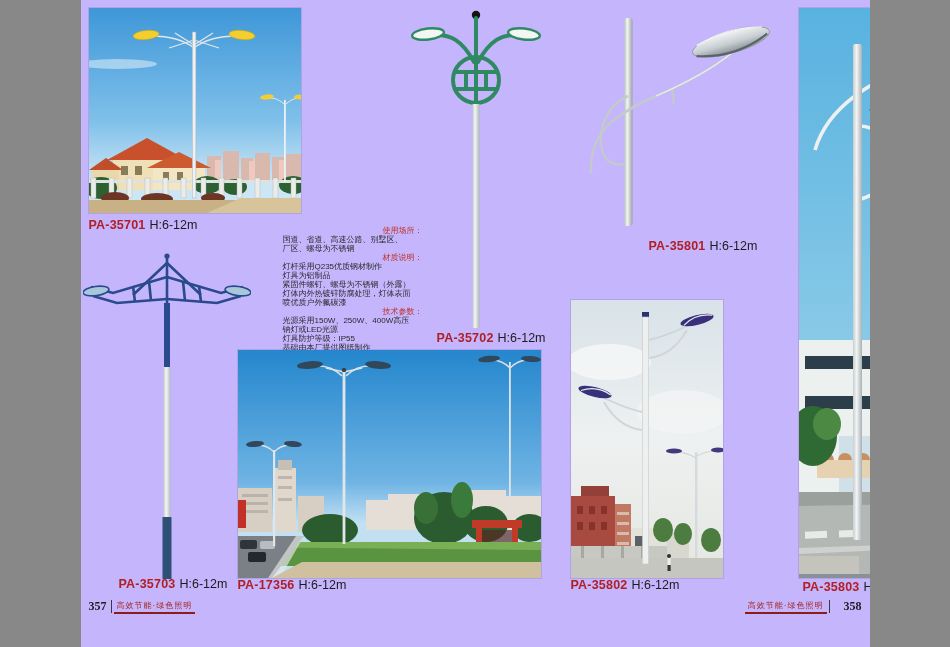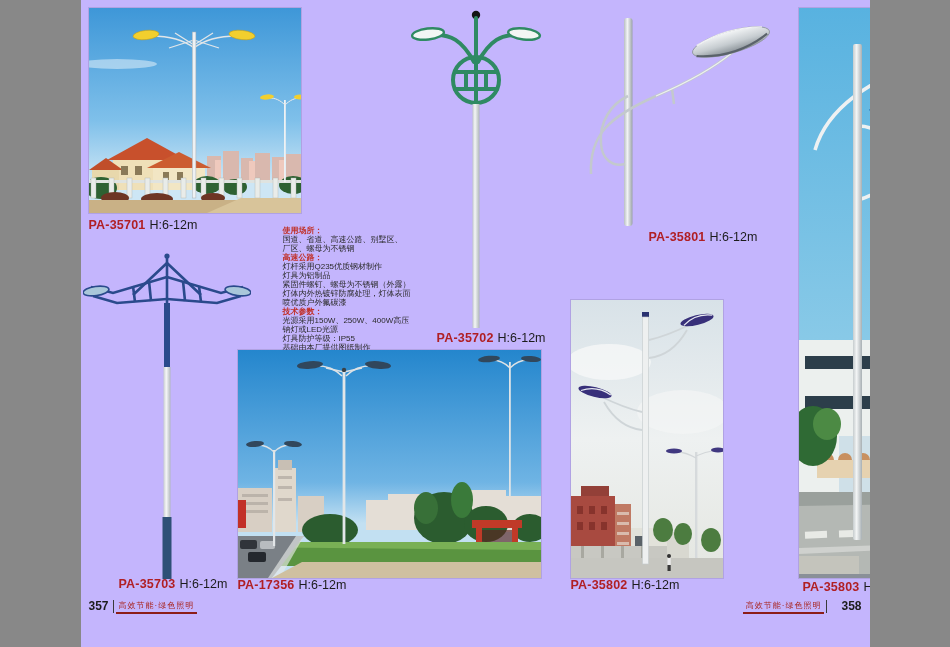--- a/index.html
+++ b/index.html
@@ -9,23 +9,23 @@
     margin:0 auto;
   }
   .photo{position:absolute;box-shadow:0 0 0 1px rgba(0,0,0,0.10);}
   .illus{position:absolute;}
   .plabel{position:absolute;white-space:nowrap;font-size:12.5px;line-height:13px;}
   .plabel .model{color:#b01f24;font-weight:bold;letter-spacing:0.2px;}
   .plabel .height{color:#1c1c1c;font-weight:500;margin-left:4px;}
   .plabel.centered{text-align:right;}
   .specs{position:absolute;left:202px;top:226px;width:140px;}
   .specs p{margin:0;font-size:8px;line-height:9px;color:#2a2a2a;letter-spacing:0px;}
-  .specs p.red{color:#c03028;font-weight:bold;}
+  .specs p.red{color:#c03028;font-weight:normal;text-align:right;}
   .footer{position:absolute;top:600px;display:flex;align-items:flex-start;}
-  .footer .num{font-size:12px;font-weight:bold;color:#1d1d1d;line-height:13px;}
+  .footer .num{font-size:12px;font-weight:bold;color:#1d1d1d;line-height:13px;font-family:Liberation Serif, serif;}
   .footer .slogan{font-size:8px;font-weight:normal;color:#a8231e;line-height:11px;
     border-bottom:2px solid #8c1d18;padding:0 3px 1px 3px;letter-spacing:1px;}
   .footer-left{left:8px;}
   .footer-left .num{border-right:1.5px solid #3a3a3a;padding-right:4px;margin-right:2px;}
   .footer-right{right:8px;}
   .footer-right .num{border-left:1.5px solid #3a3a3a;padding-left:14px;margin-left:2px;}
 </style>
 </head>
 <body>
 
@@ -140,21 +140,21 @@
     <rect x="66.5" y="100" width="7" height="224" fill="url(#pole2)"></rect>
   </svg>
   <div class="plabel centered" style="left:325px;top:332px;width:140px;">
     <span class="model">PA-35702</span><span class="height">H:6-12m</span>
   </div>
 
   <div class="specs">
     <p class="red">使用场所：</p>
     <p>国道、省道、高速公路、别墅区、</p>
     <p>厂区、螺母为不锈钢</p>
-    <p class="red">高速公路：</p>
+    <p class="red">材质说明：</p>
     <p>灯杆采用Q235优质钢材制作</p>
     <p>灯具为铝制品</p>
     <p>紧固件螺钉、螺母为不锈钢（外露）</p>
     <p>灯体内外热镀锌防腐处理，灯体表面</p>
     <p>喷优质户外氟碳漆</p>
     <p class="red">技术参数：</p>
     <p>光源采用150W、250W、400W高压</p>
     <p>钠灯或LED光源</p>
     <p>灯具防护等级：IP55</p>
     <p>基础由本厂提供图纸制作</p>
@@ -179,21 +179,21 @@
       <path d="M47,92 C30,100 18,118 20,140 C21,155 31,163 44,160"></path>
       <line x1="91" y1="85" x2="93" y2="100"></line>
     </g>
     <path d="M75,92 C110,77 135,62 152,48" stroke="#ecEFF1" stroke-width="1.1" fill="none"></path>
     <g transform="rotate(-16 150 38)">
       <ellipse cx="150" cy="38" rx="40" ry="11" fill="url(#lamp3)" stroke="#8e969c" stroke-width="0.8"></ellipse>
       <path d="M113,42 Q150,55 187,40" stroke="#5a626a" stroke-width="2.2" fill="none"></path>
       <path d="M116,32 Q150,22 184,32" stroke="#ffffff" stroke-width="1.4" fill="none" opacity="0.8"></path>
     </g>
   </svg>
-  <div class="plabel" style="left:568px;top:231px;">
+  <div class="plabel" style="left:568px;top:240px;">
     <span class="model">PA-35801</span><span class="height">H:6-12m</span>
   </div>
 
   <svg class="illus" style="left:2px;top:253px;" width="168" height="326" viewBox="0 0 168 326">
     <defs>
       <linearGradient id="pole7" x1="0" y1="0" x2="1" y2="0">
         <stop offset="0" stop-color="#c8cdd0"></stop>
           <stop offset="0.4" stop-color="#f5f6f7"></stop>
           <stop offset="1" stop-color="#b2b9bd"></stop>
       </linearGradient>

